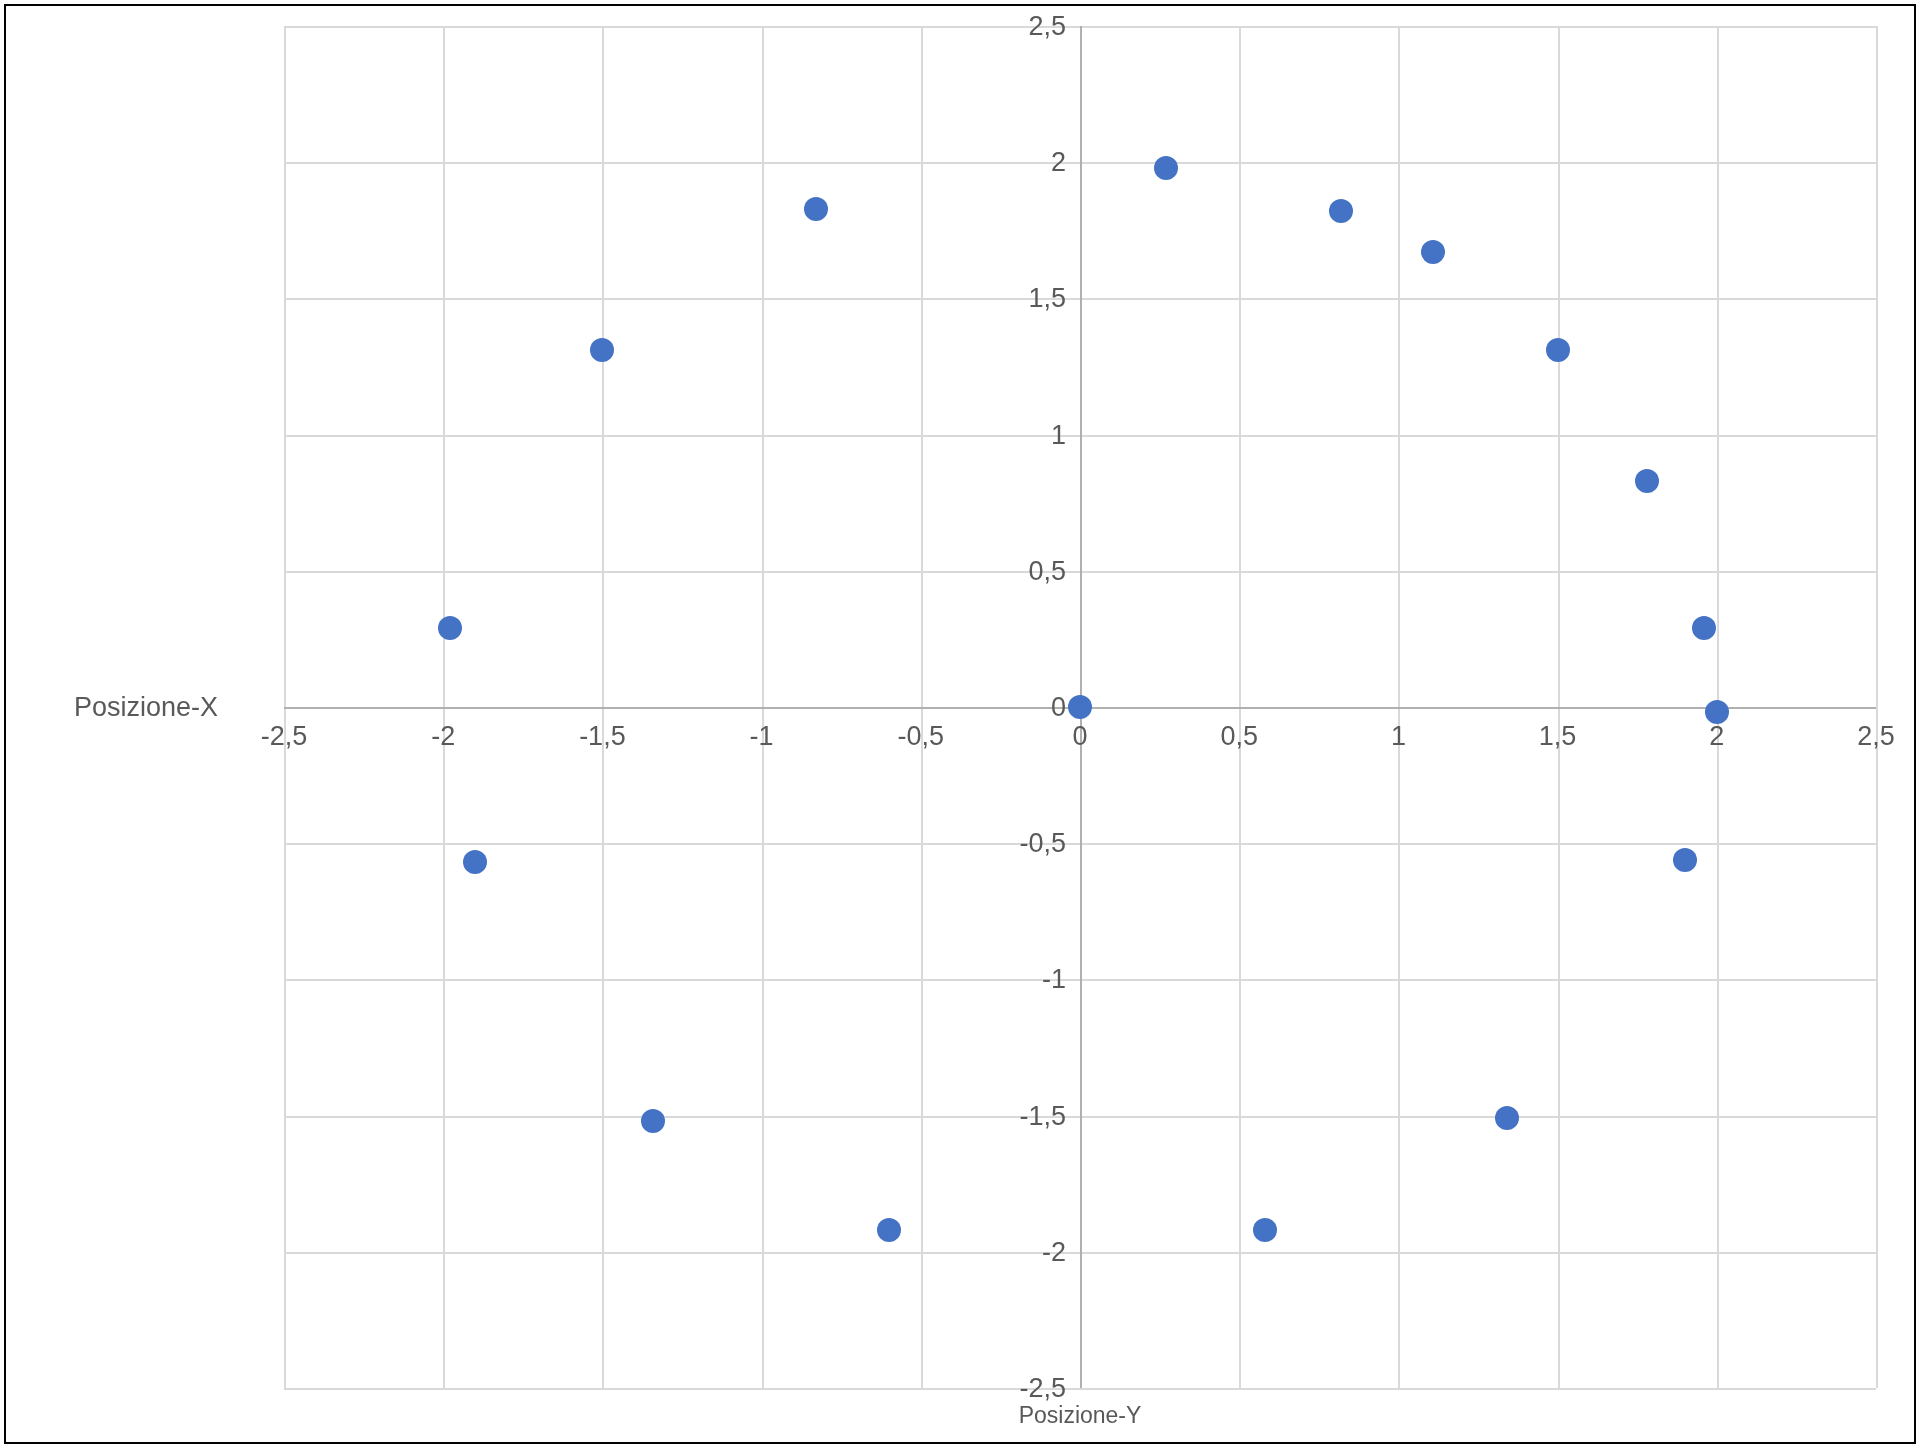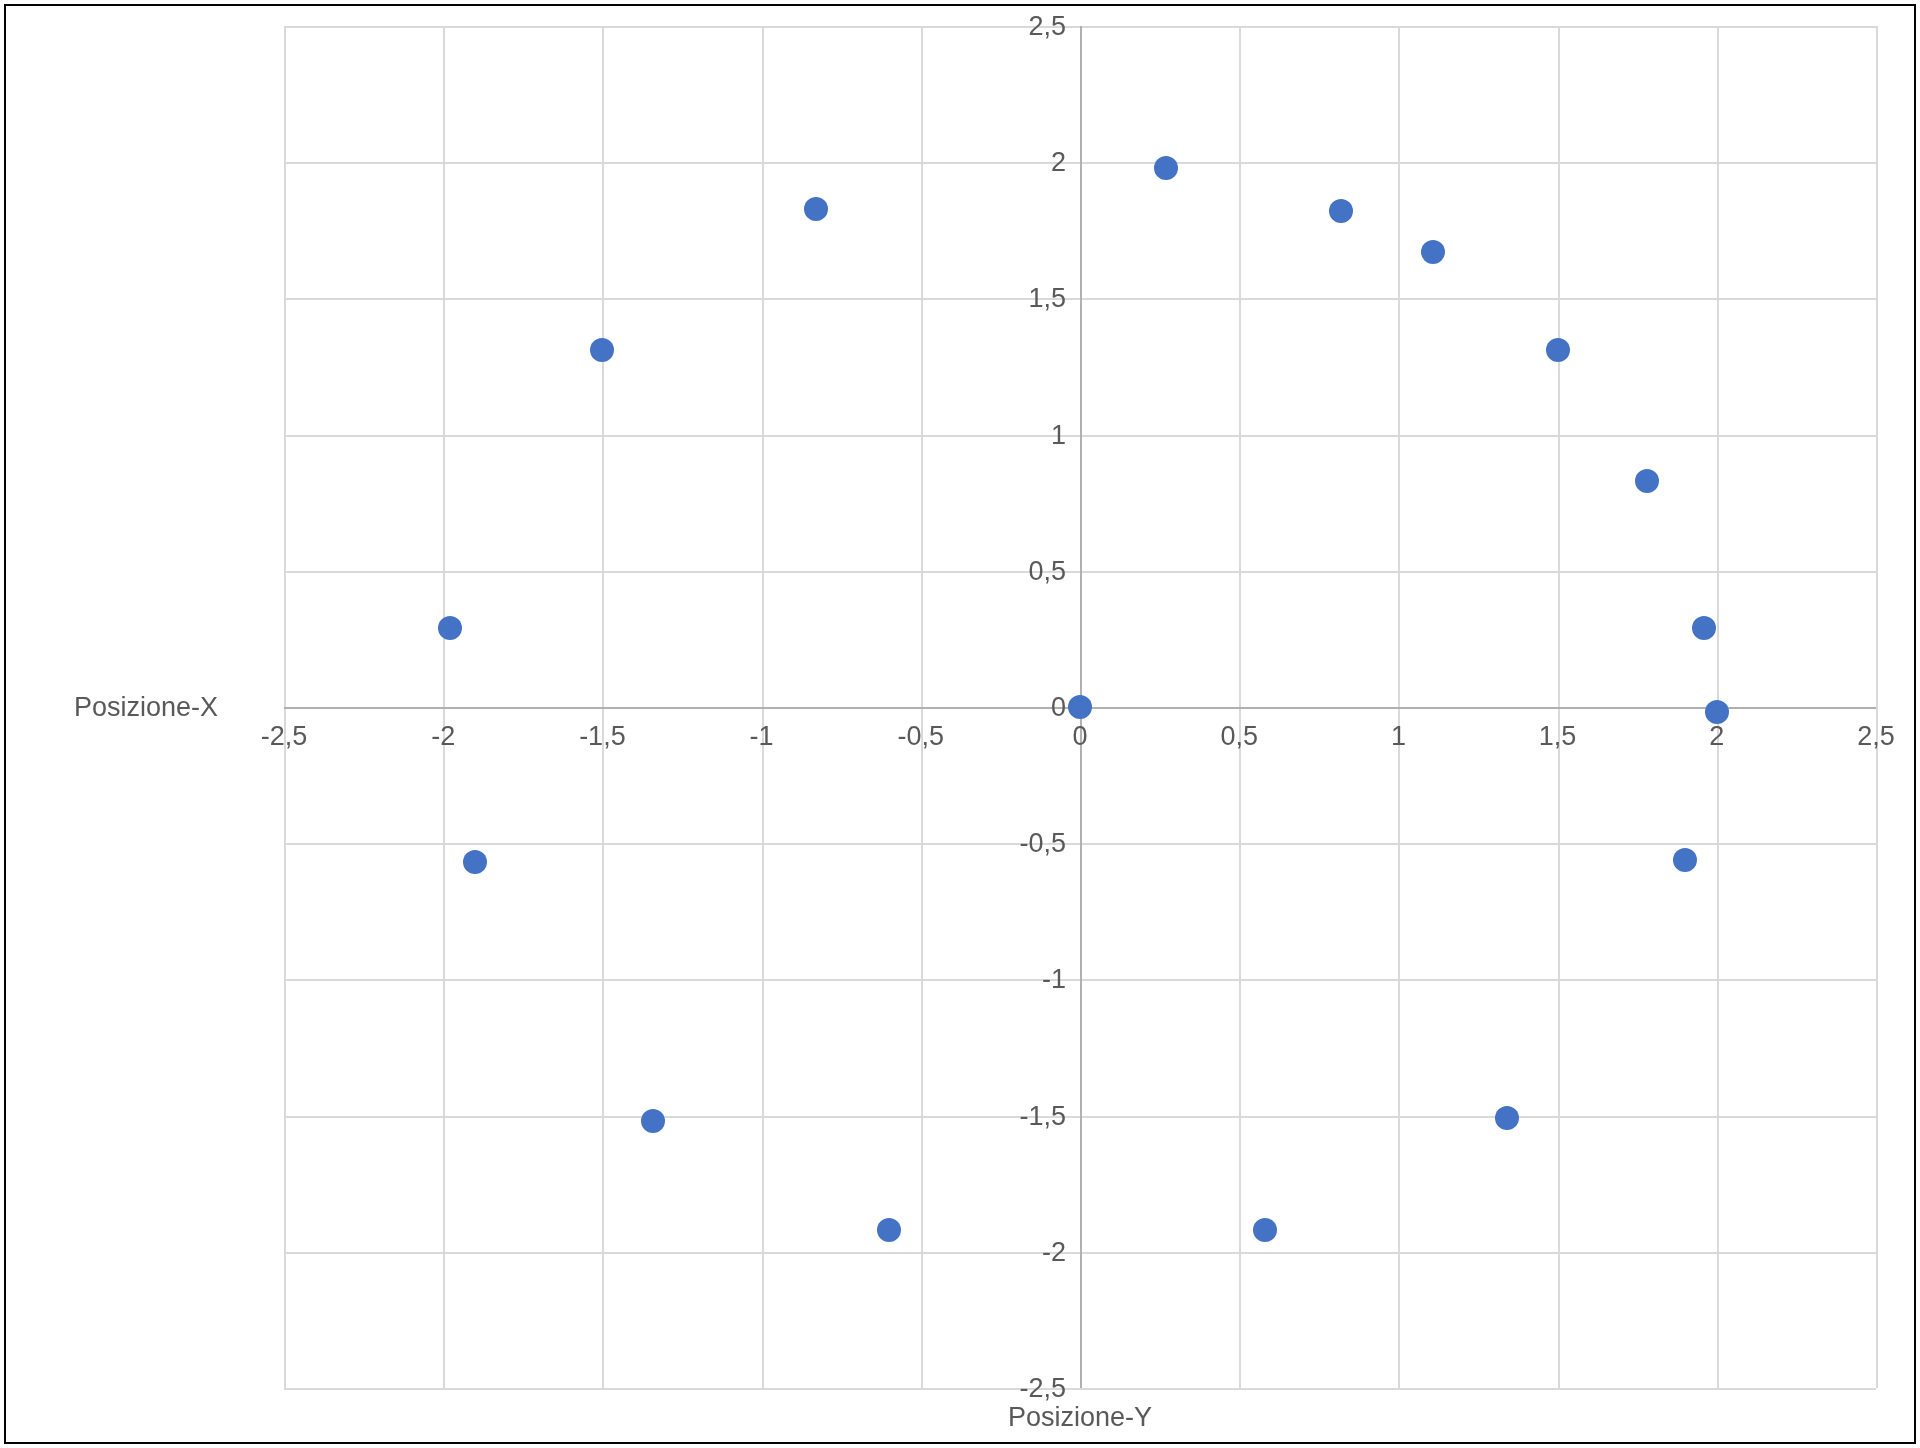--- a/index.html
+++ b/index.html
@@ -70,21 +70,21 @@
   }
   .axis-title-x {
     position: absolute;
     font-size: 27px;
     color: #595959;
     white-space: nowrap;
     transform: translateY(-50%);
   }
   .axis-title-y {
     position: absolute;
-    font-size: 27px;
+    font-size: 23px;
     color: #595959;
     white-space: nowrap;
     transform: translateX(-50%);
   }
   .data-point {
     position: absolute;
     width: 24px;
     height: 24px;
     border-radius: 50%;
     background: #4472c4;

